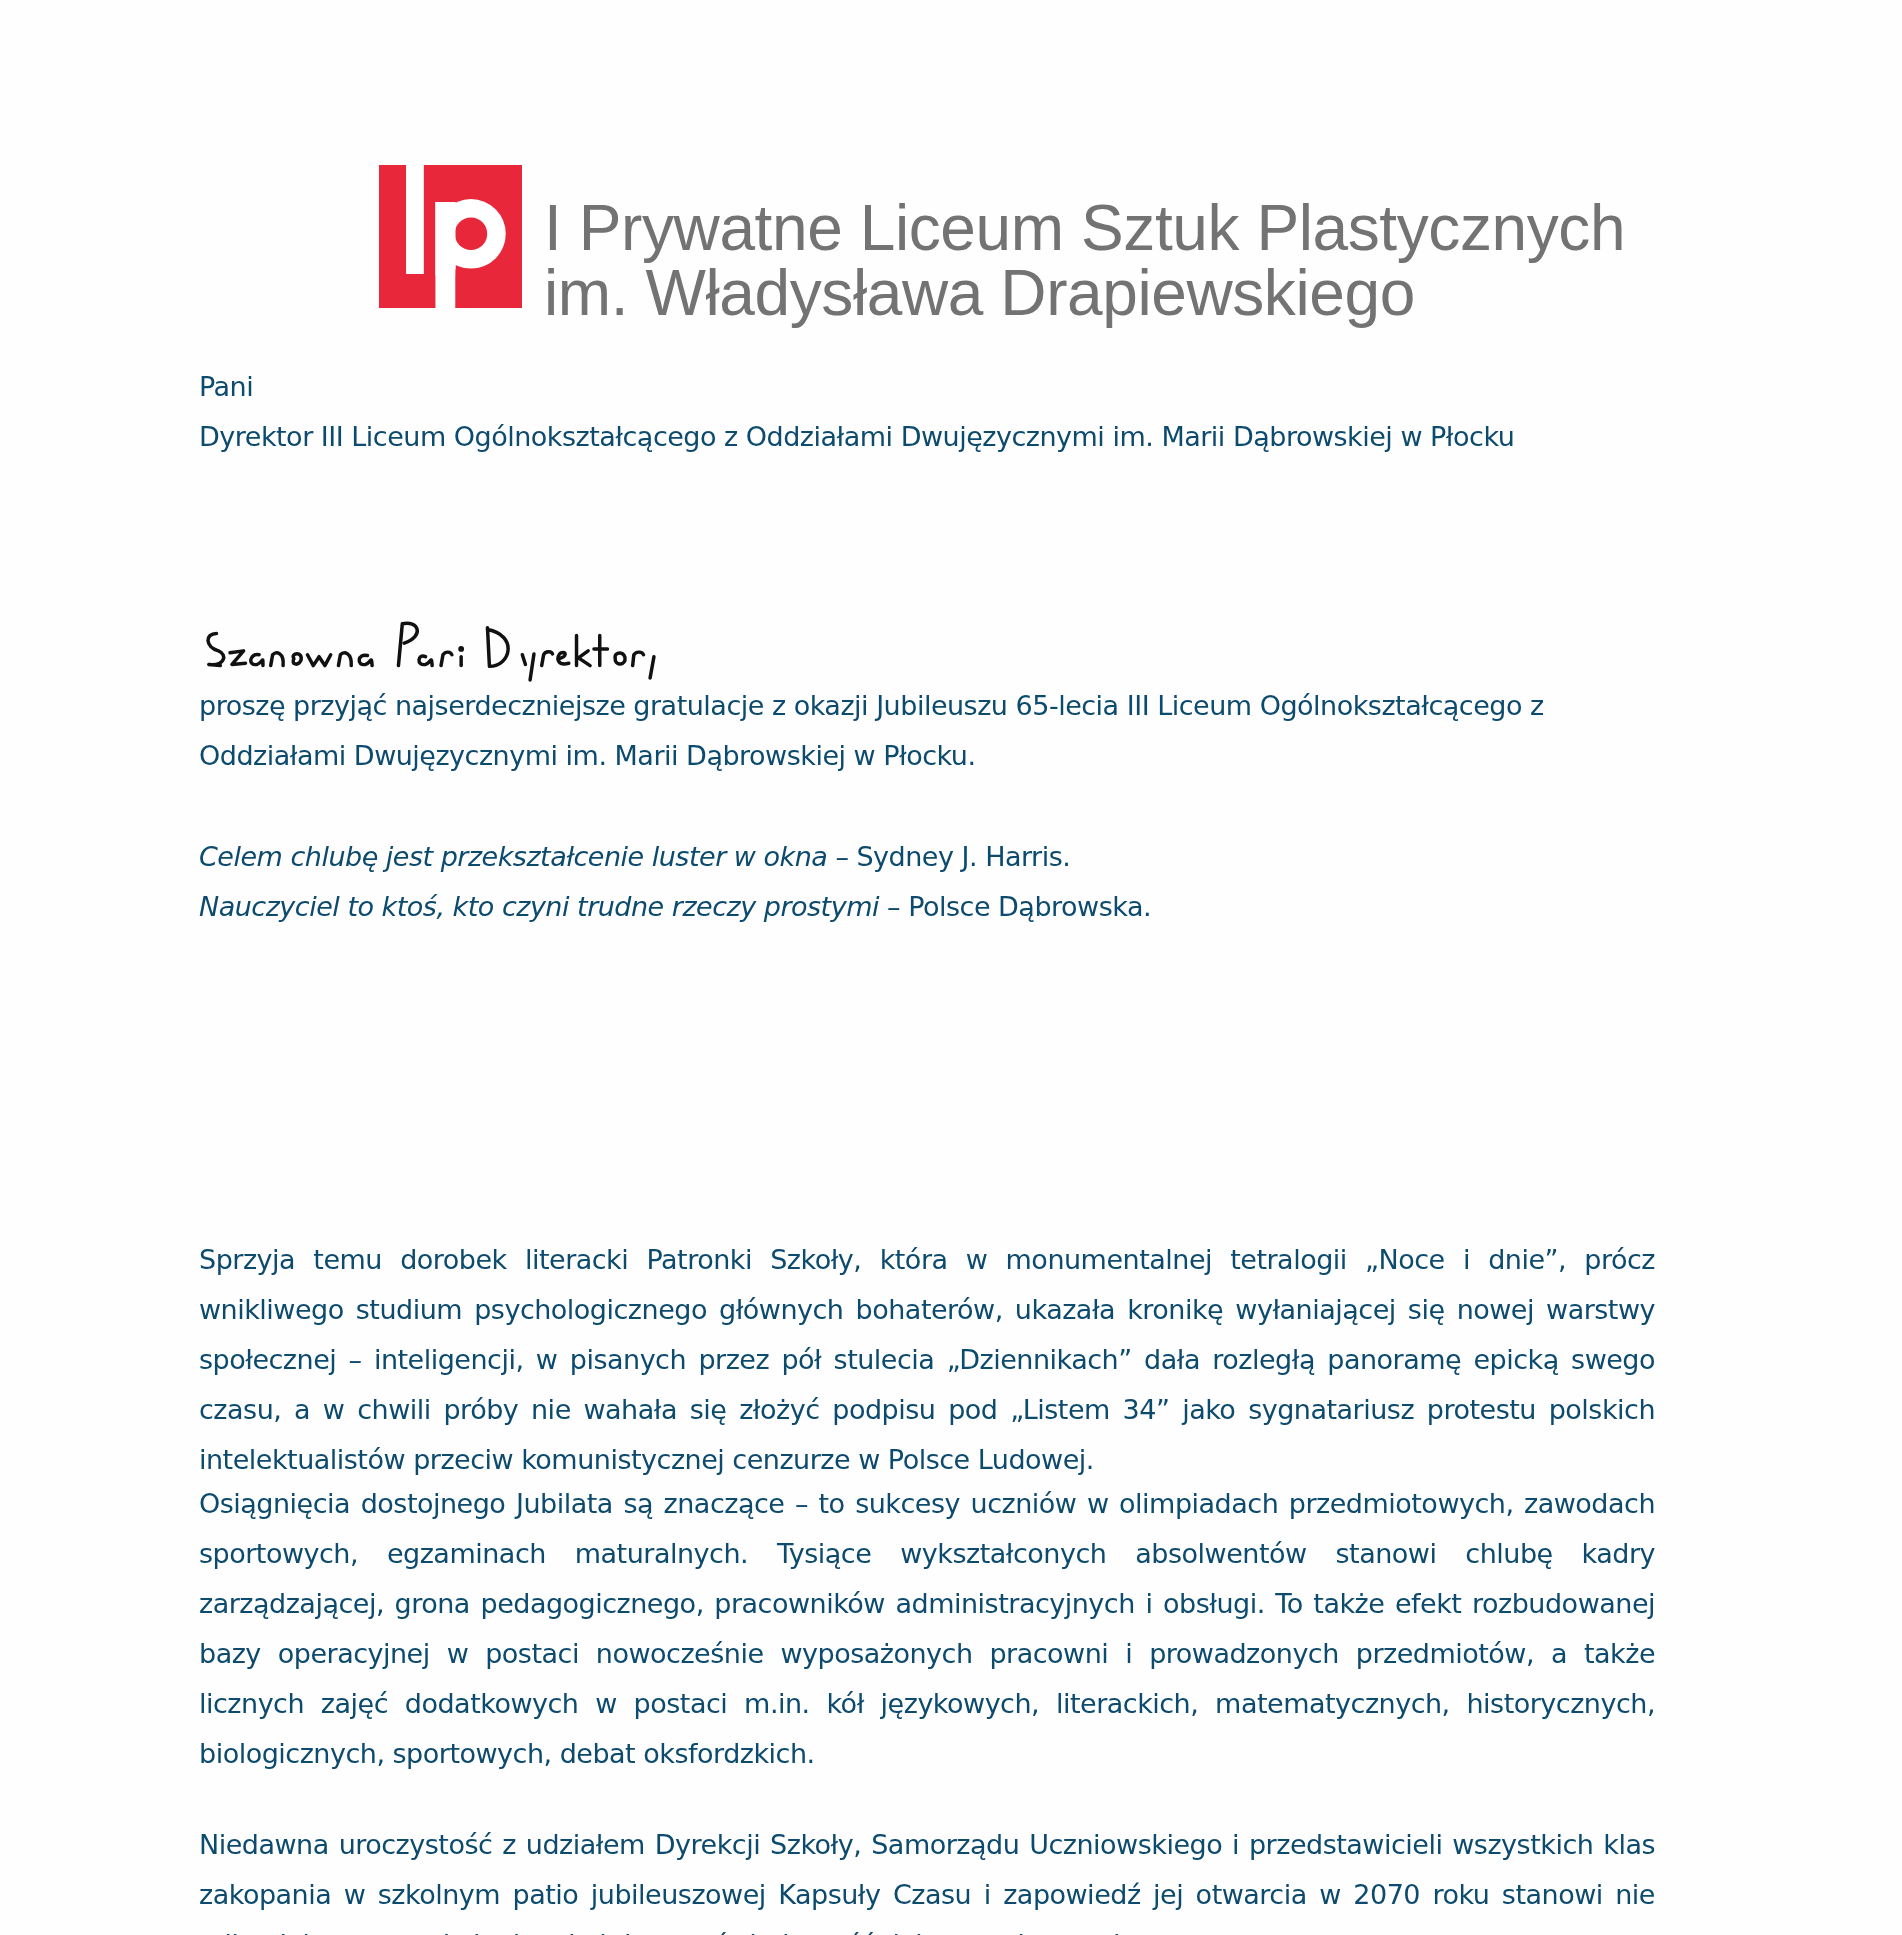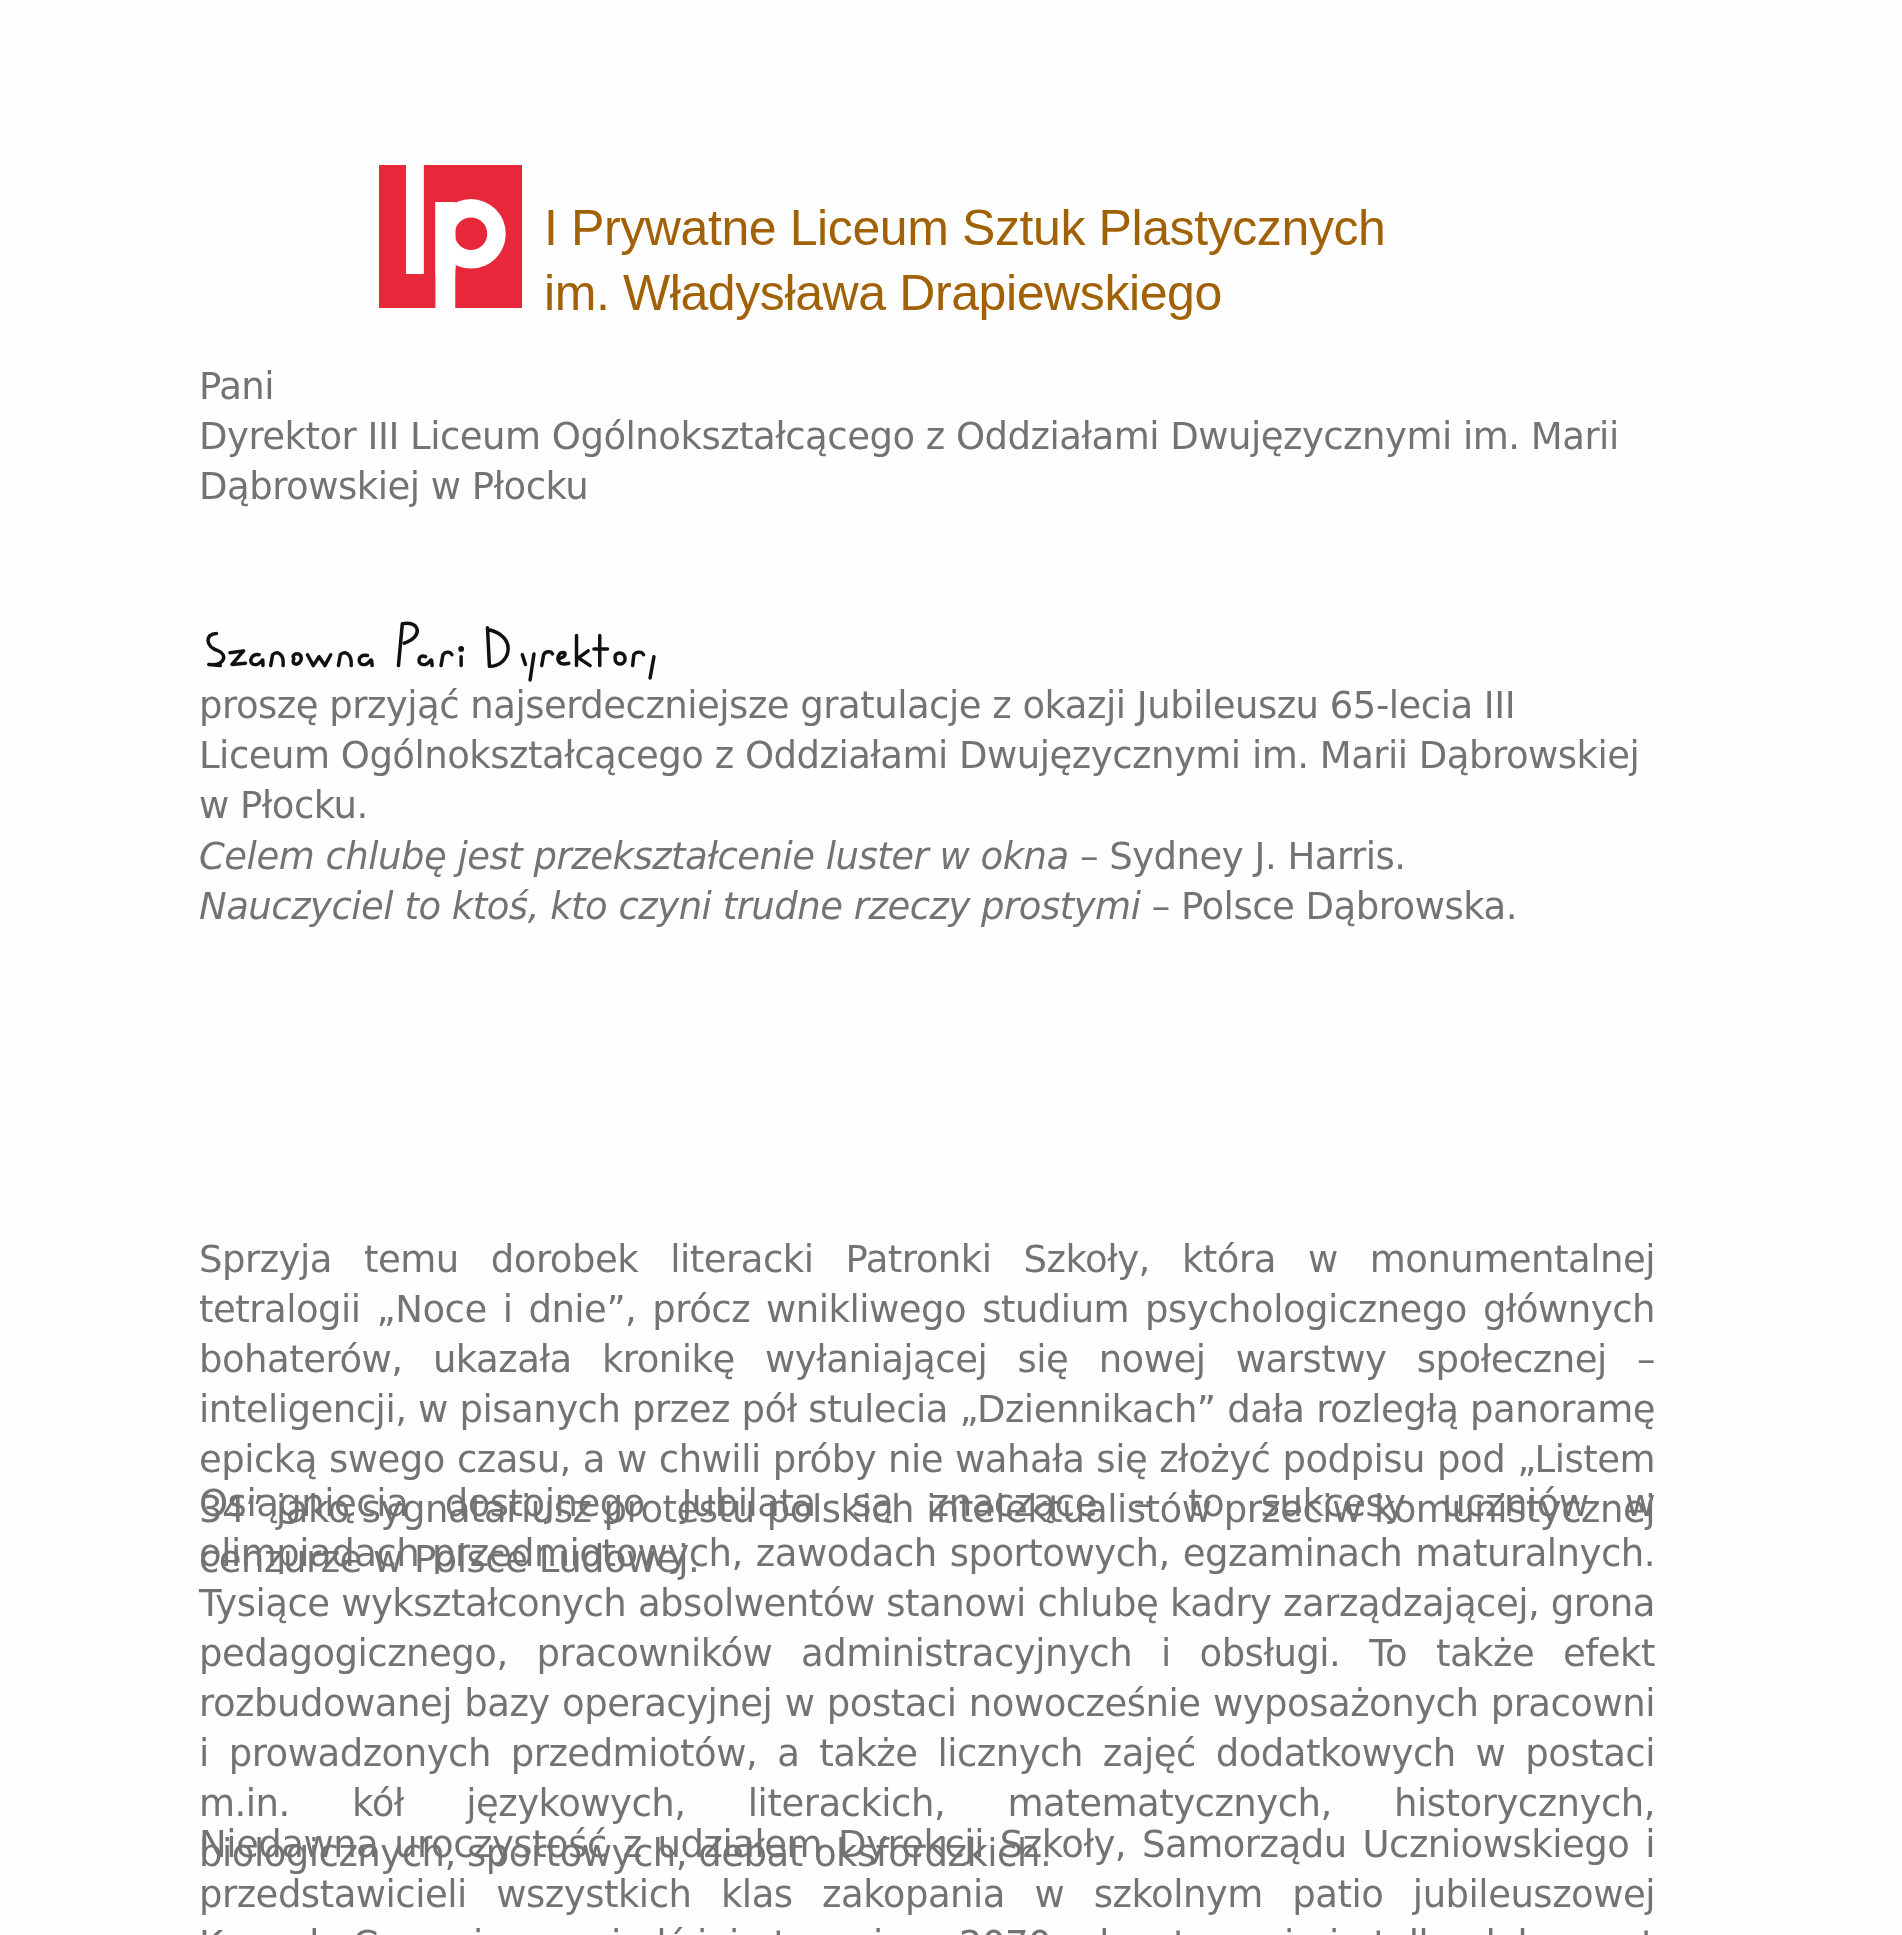--- a/index.html
+++ b/index.html
@@ -3,26 +3,26 @@
 <meta charset="utf-8">
 <style>
   html, body { margin: 0; padding: 0; background: #ffffff; }
   body { width: 1903px; height: 2689px; position: relative; overflow: hidden;
          font-family: "DejaVu Sans", "Liberation Sans", sans-serif; color: #1f1f1f; }
   .page { position: absolute; left: 0; top: 0; width: 1903px; height: 2689px; background: #fefefe; }
 
   
   .logo-mark { position: absolute; left: 379px; top: 165px; width: 143px; height: 143px; }
   .logo-text { position: absolute; left: 544px; top: 196px; font-family: "Liberation Sans", sans-serif;
-               color: #a16207; font-size: 50px; line-height: 65px; letter-spacing: -0.4px; }
+               color: #737373; font-size: 64px; line-height: 65px; letter-spacing: -0.4px; }
   .logo-text div { white-space: nowrap; }
 
   
-  .text { position: absolute; left: 199px; width: 1456px; font-size: 37px; line-height: 50px;
-          font-family: "DejaVu Sans", sans-serif; color: #737373; letter-spacing: -0.5px; }
+  .text { position: absolute; left: 199px; width: 1456px; font-size: 27px; line-height: 50px;
+          font-family: "DejaVu Sans", sans-serif; color: #0c4a6e; letter-spacing: -0.5px; }
   .text p { margin: 0; }
   .justify { text-align: justify; text-align-last: left; }
   .italic { font-style: italic; }
 
   .recipient { top: 362px; }
   .salutation { position: absolute; left: 201px; top: 612px; width: 542px; height: 70px; }
   .para1 { top: 681px; }
   .quotes { top: 832px; }
   .para2 { top: 985px; }
   .para3 { top: 1235px; }

